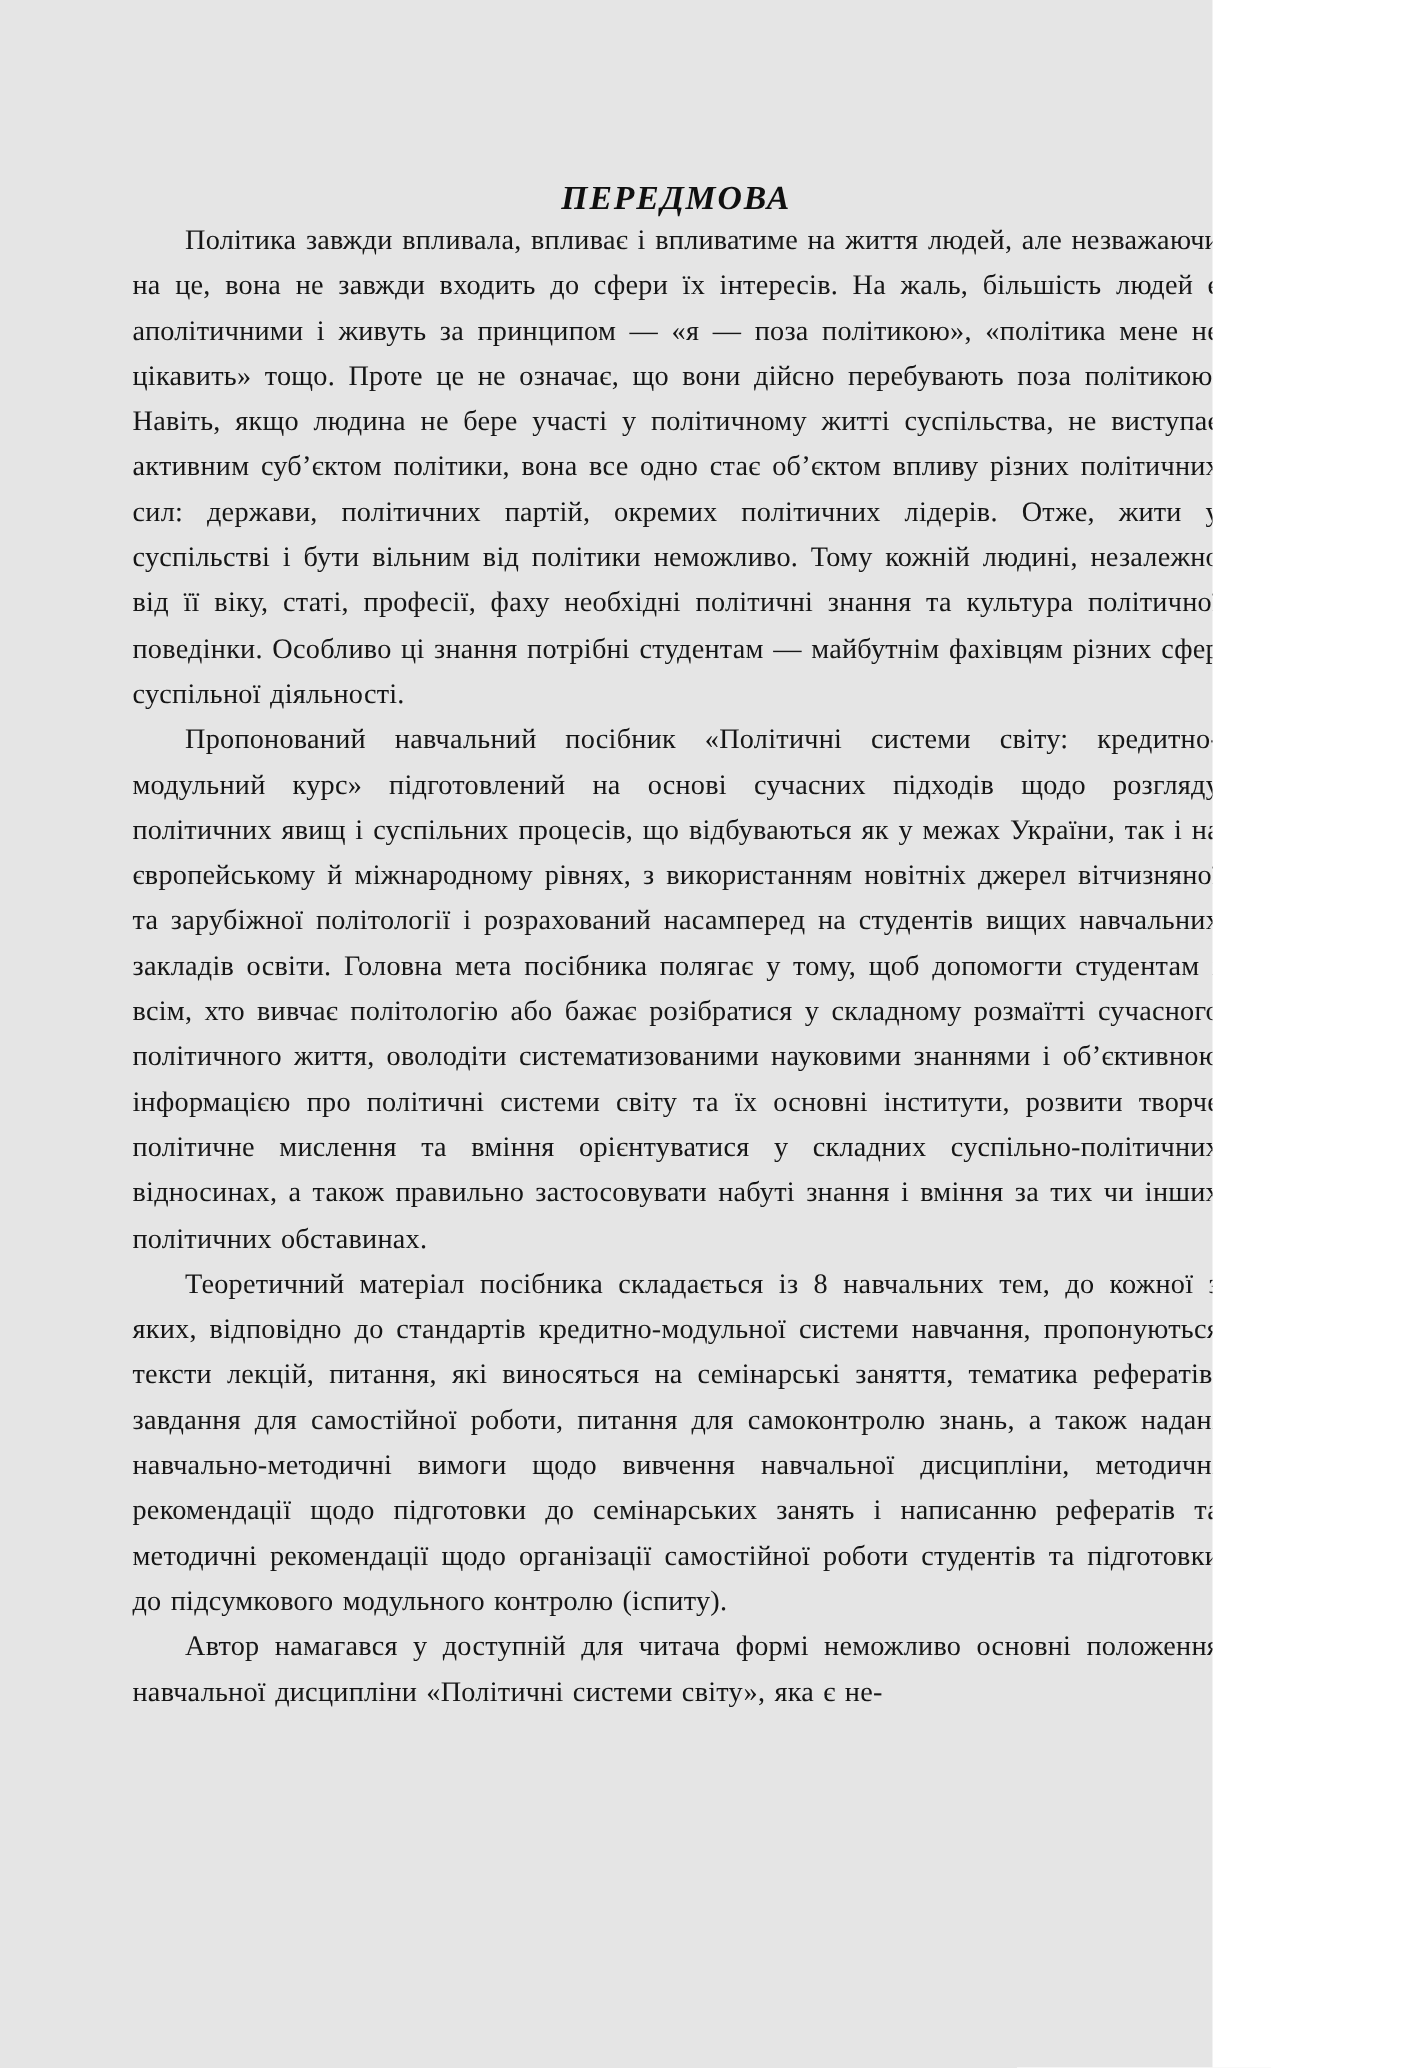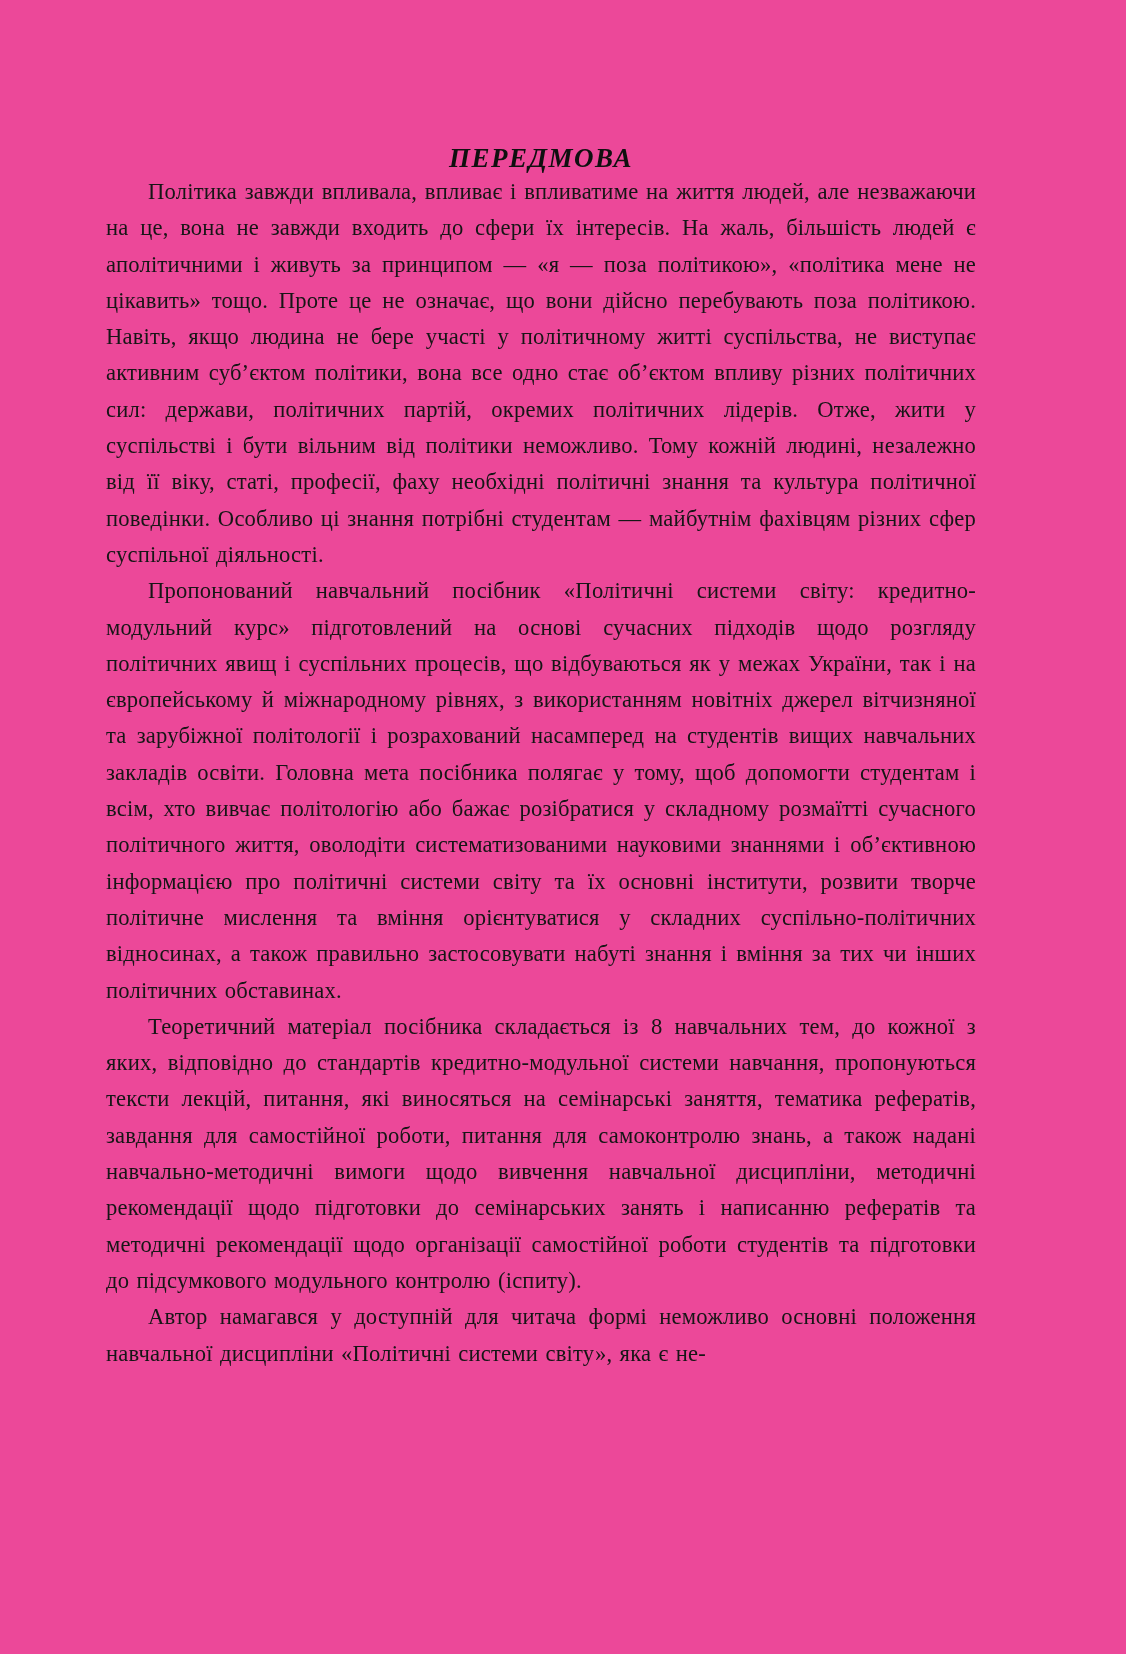--- a/index.html
+++ b/index.html
@@ -11,23 +11,23 @@
     width: 1142px;
     height: 1654px;
     font-family: "Liberation Serif", serif;
     color: #141414;
     position: relative;
   }
   .page {
     position: absolute;
     top: 0;
     left: 0;
-    width: 1126px;
+    width: 970px;
     height: 1654px;
-    background: #ec4899;
+    background: #e5e5e5;
     overflow: hidden;
   }
   .content {
     position: absolute;
     top: 0;
     left: 106px;
     width: 870px;
   }
   .doc-title {
     margin-top: 143px;

